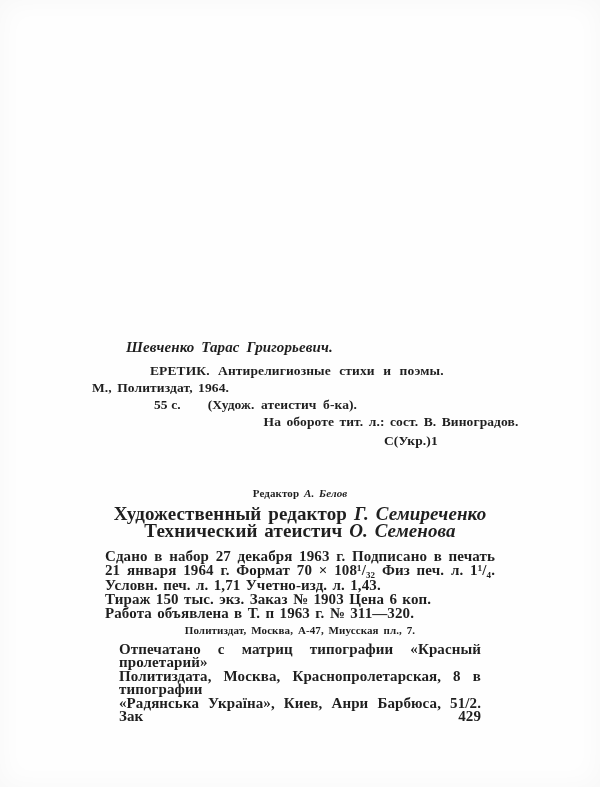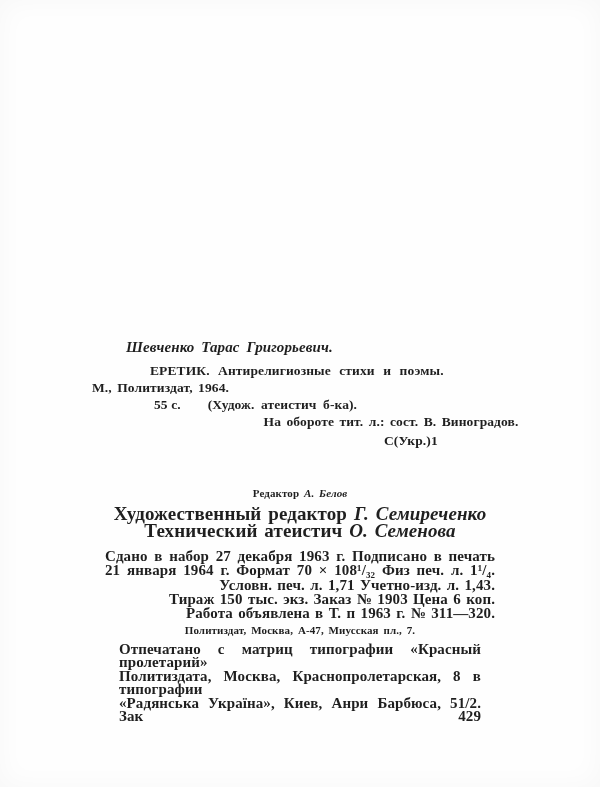--- a/index.html
+++ b/index.html
@@ -90,21 +90,21 @@
     width: 390px;
     font-size: 15px;
     line-height: 14.3px;
     word-spacing: 1.5px;
   }
   .just-line {
     text-align: justify;
     text-align-last: justify;
   }
   .center-line {
-    text-align: right;
+    text-align: left;
   }
   
   .pub-address {
     position: absolute;
     top: 623px;
     left: 0;
     right: 0;
     text-align: center;
     font-size: 11px;
     line-height: 15px;

